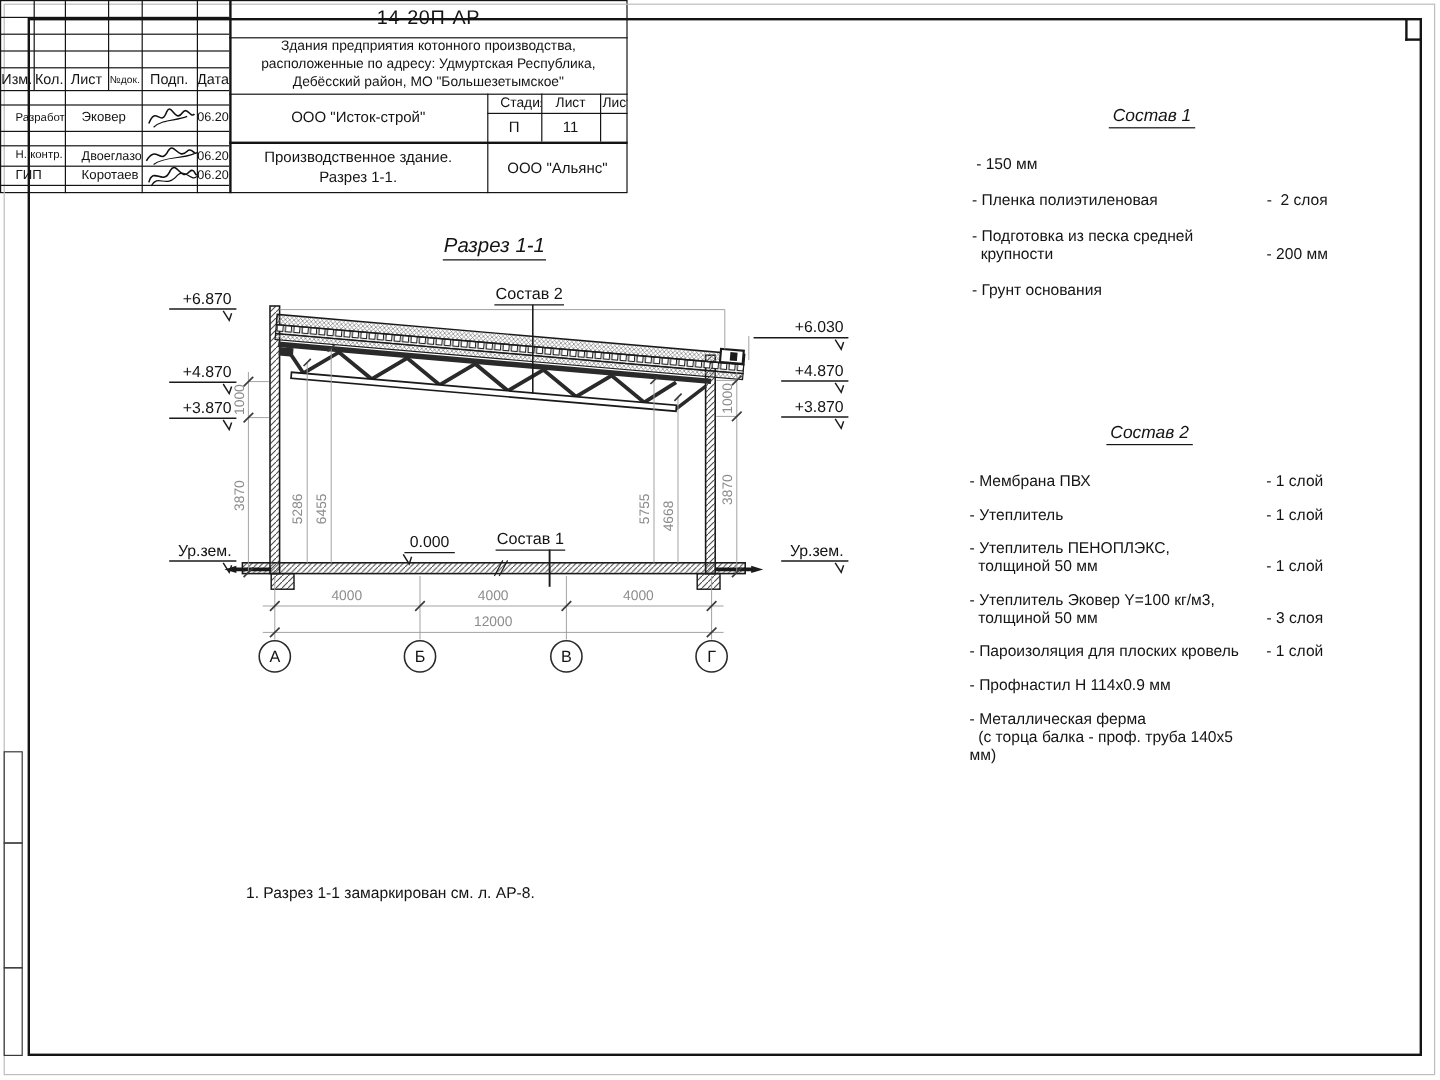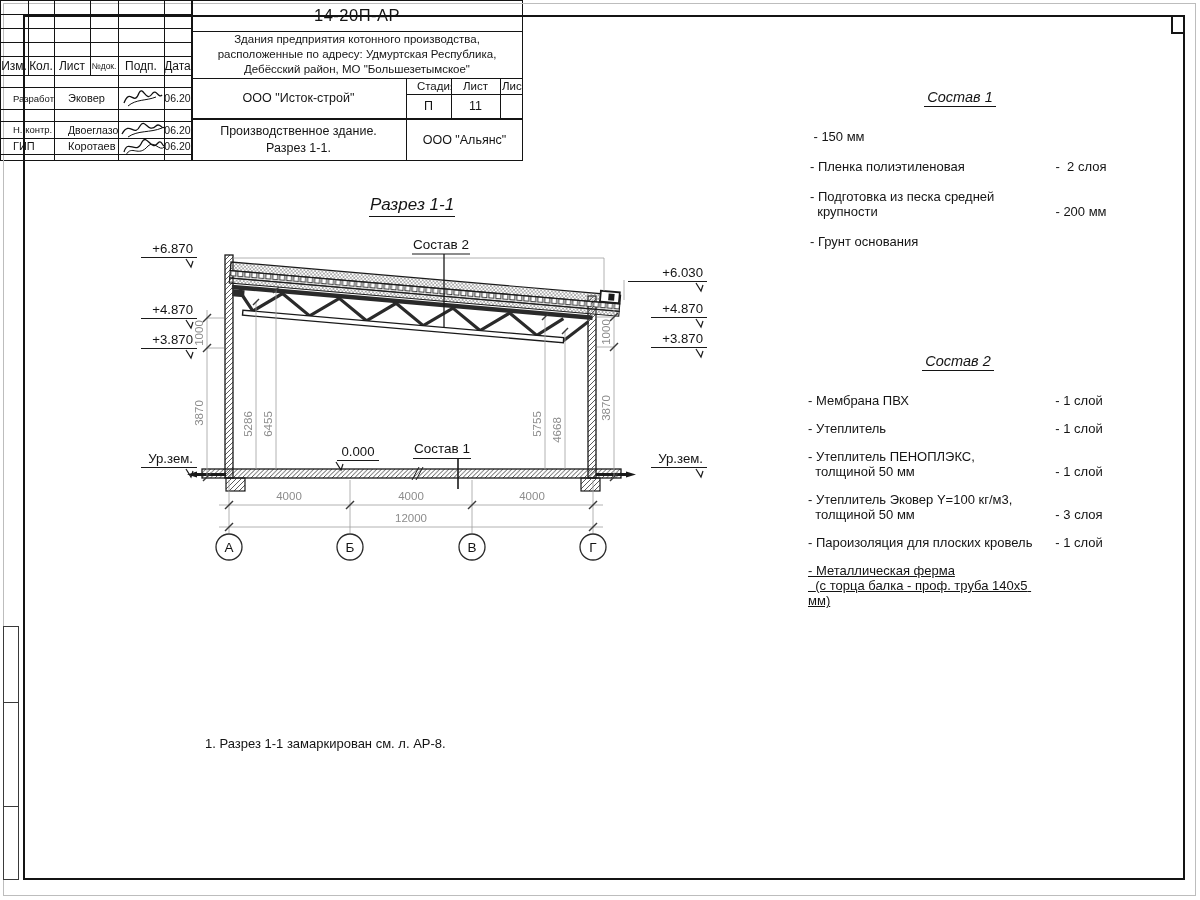--- a/index.html
+++ b/index.html
@@ -250,21 +250,25 @@
     </div>
     <div class="comp-item" style="margin-bottom:13px;">
       <div class="comp-name">- Утеплитель Эковер Y=100 кг/м3,
   толщиной 50 мм</div>
       <div class="comp-val">- 3 слоя</div>
     </div>
     <div class="comp-item" style="margin-bottom:13px;">
       <div class="comp-name">- Пароизоляция для плоских кровель</div>
       <div class="comp-val">- 1 слой</div>
     </div>
-    <div class="comp-item" style="margin-bottom:23px;text-decoration:underline;">
+    <div class="comp-item" style="margin-bottom:13px;">
+      <div class="comp-name">- Профнастил Н 114х0.9 мм</div>
+      <div class="comp-val"></div>
+    </div>
+    <div class="comp-item" style="margin-bottom:23px;">
       <div class="comp-name">- Металлическая ферма
   (с торца балка - проф. труба 140х5 мм)</div>
       <div class="comp-val"></div>
     </div>
   </div>
 
   <div id="note" class="abs" style="left:205px; top:736px;">1. Разрез 1-1 замаркирован см. л. АР-8.</div>
 
   <div id="tblock">
 

